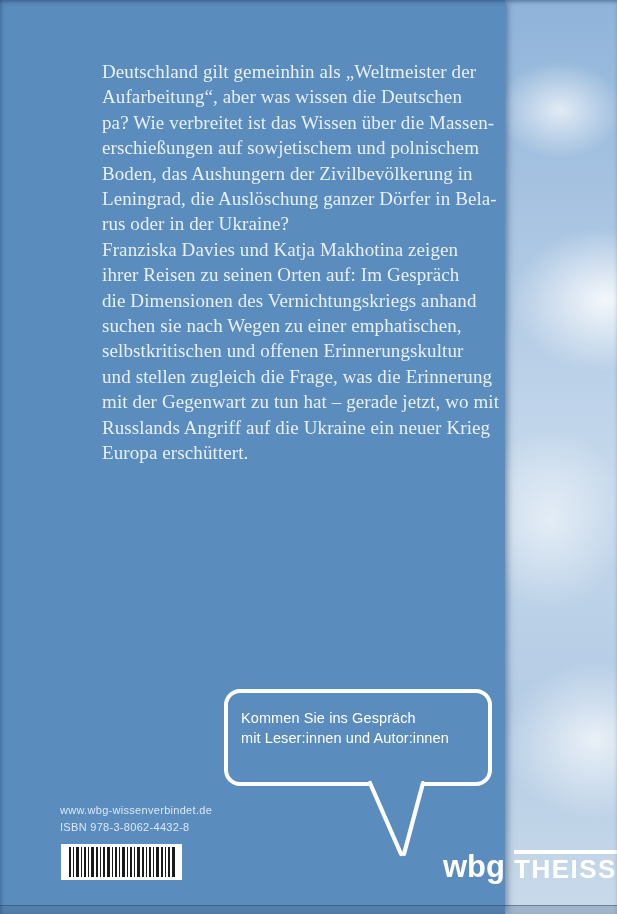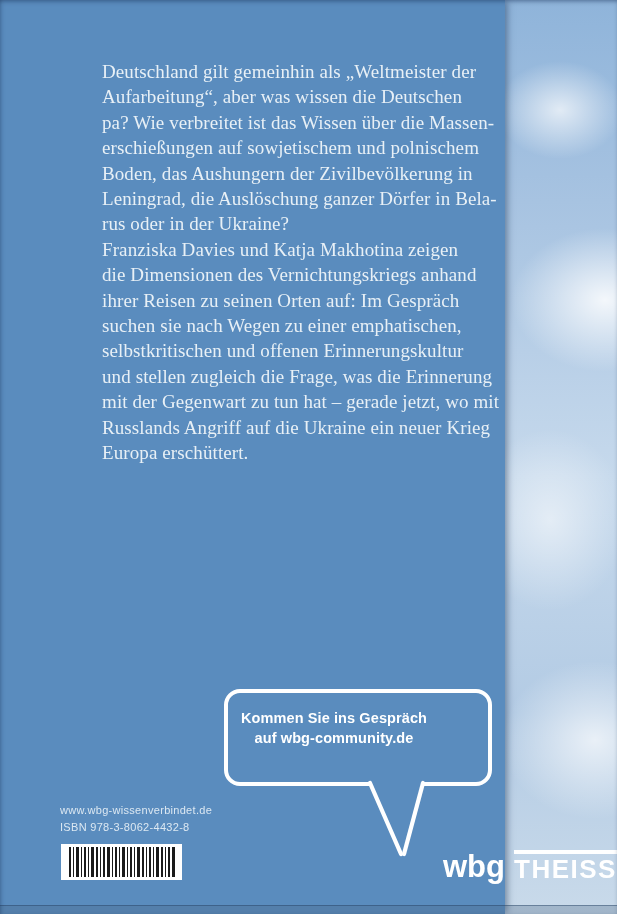--- a/index.html
+++ b/index.html
@@ -32,22 +32,22 @@
     font-size:19px;line-height:25.4px;
     color:var(--body-text);
     white-space:nowrap;letter-spacing:.1px;margin-left:42px;
   }
   .bubble{
     position:absolute;left:224px;top:689px;width:268px;height:97px;
     border:4px solid #fff;border-radius:16px;
   }
   .bubble-text{
     position:absolute;left:241px;top:708px;
-    font-size:14.5px;line-height:20px;font-weight:bold;
-    color:var(--bubble-text);white-space:nowrap;letter-spacing:.1px;text-align:center;
+    font-size:14.5px;line-height:20px;font-weight:normal;
+    color:var(--bubble-text);white-space:nowrap;letter-spacing:.1px;
   }
   .tail{position:absolute;left:362px;top:777px;width:70px;height:84px;}
   .footer{
     position:absolute;left:60px;top:802px;
     font-size:11px;line-height:16.5px;
     color:var(--footer-text);letter-spacing:.3px;white-space:nowrap;
   }
   .barcode{
     position:absolute;left:61px;top:844px;width:121px;height:36px;
     background:#fff;
@@ -83,39 +83,39 @@
 
 <div class="blurb">
   <div>Deutschland gilt gemeinhin als „Weltmeister der</div>
   <div>Aufarbeitung“, aber was wissen die Deutschen</div>
   <div>pa? Wie verbreitet ist das Wissen über die Massen-</div>
   <div>erschießungen auf sowjetischem und polnischem</div>
   <div>Boden, das Aushungern der Zivilbevölkerung in</div>
   <div>Leningrad, die Auslöschung ganzer Dörfer in Bela-</div>
   <div>rus oder in der Ukraine?</div>
   <div>Franziska Davies und Katja Makhotina zeigen</div>
+  <div>ihrer Reisen zu seinen Orten auf: Im Gespräch</div>
   <div>die Dimensionen des Vernichtungskriegs anhand</div>
-  <div>ihrer Reisen zu seinen Orten auf: Im Gespräch</div>
   <div>suchen sie nach Wegen zu einer emphatischen,</div>
   <div>selbstkritischen und offenen Erinnerungskultur</div>
   <div>und stellen zugleich die Frage, was die Erinnerung</div>
   <div>mit der Gegenwart zu tun hat – gerade jetzt, wo mit</div>
   <div>Russlands Angriff auf die Ukraine ein neuer Krieg</div>
   <div>Europa erschüttert.</div>
 </div>
 
 <div class="bubble"></div>
 <svg class="tail" viewBox="0 0 70 84">
   <polygon points="8,4 61,4 40,76" fill="#5a8cbe"></polygon>
   <path d="M8,6 L39,77" stroke="#ffffff" stroke-width="4.2" stroke-linecap="round" fill="none"></path>
   <path d="M61,6 L42,77" stroke="#ffffff" stroke-width="4.2" stroke-linecap="round" fill="none"></path>
 </svg>
 <div class="bubble-text">
   <div>Kommen Sie ins Gespräch</div>
-  <div>auf wbg-community.de</div>
+  <div>mit Leser:innen und Autor:innen</div>
 </div>
 
 <div class="footer">
   <div>www.wbg-wissenverbindet.de</div>
   <div>ISBN 978-3-8062-4432-8</div>
 </div>
 
 <svg class="barcode" viewBox="0 0 121 36">
   <rect x="0" y="0" width="121" height="36" fill="#ffffff"></rect>
   <g fill="#1a1a1a">

